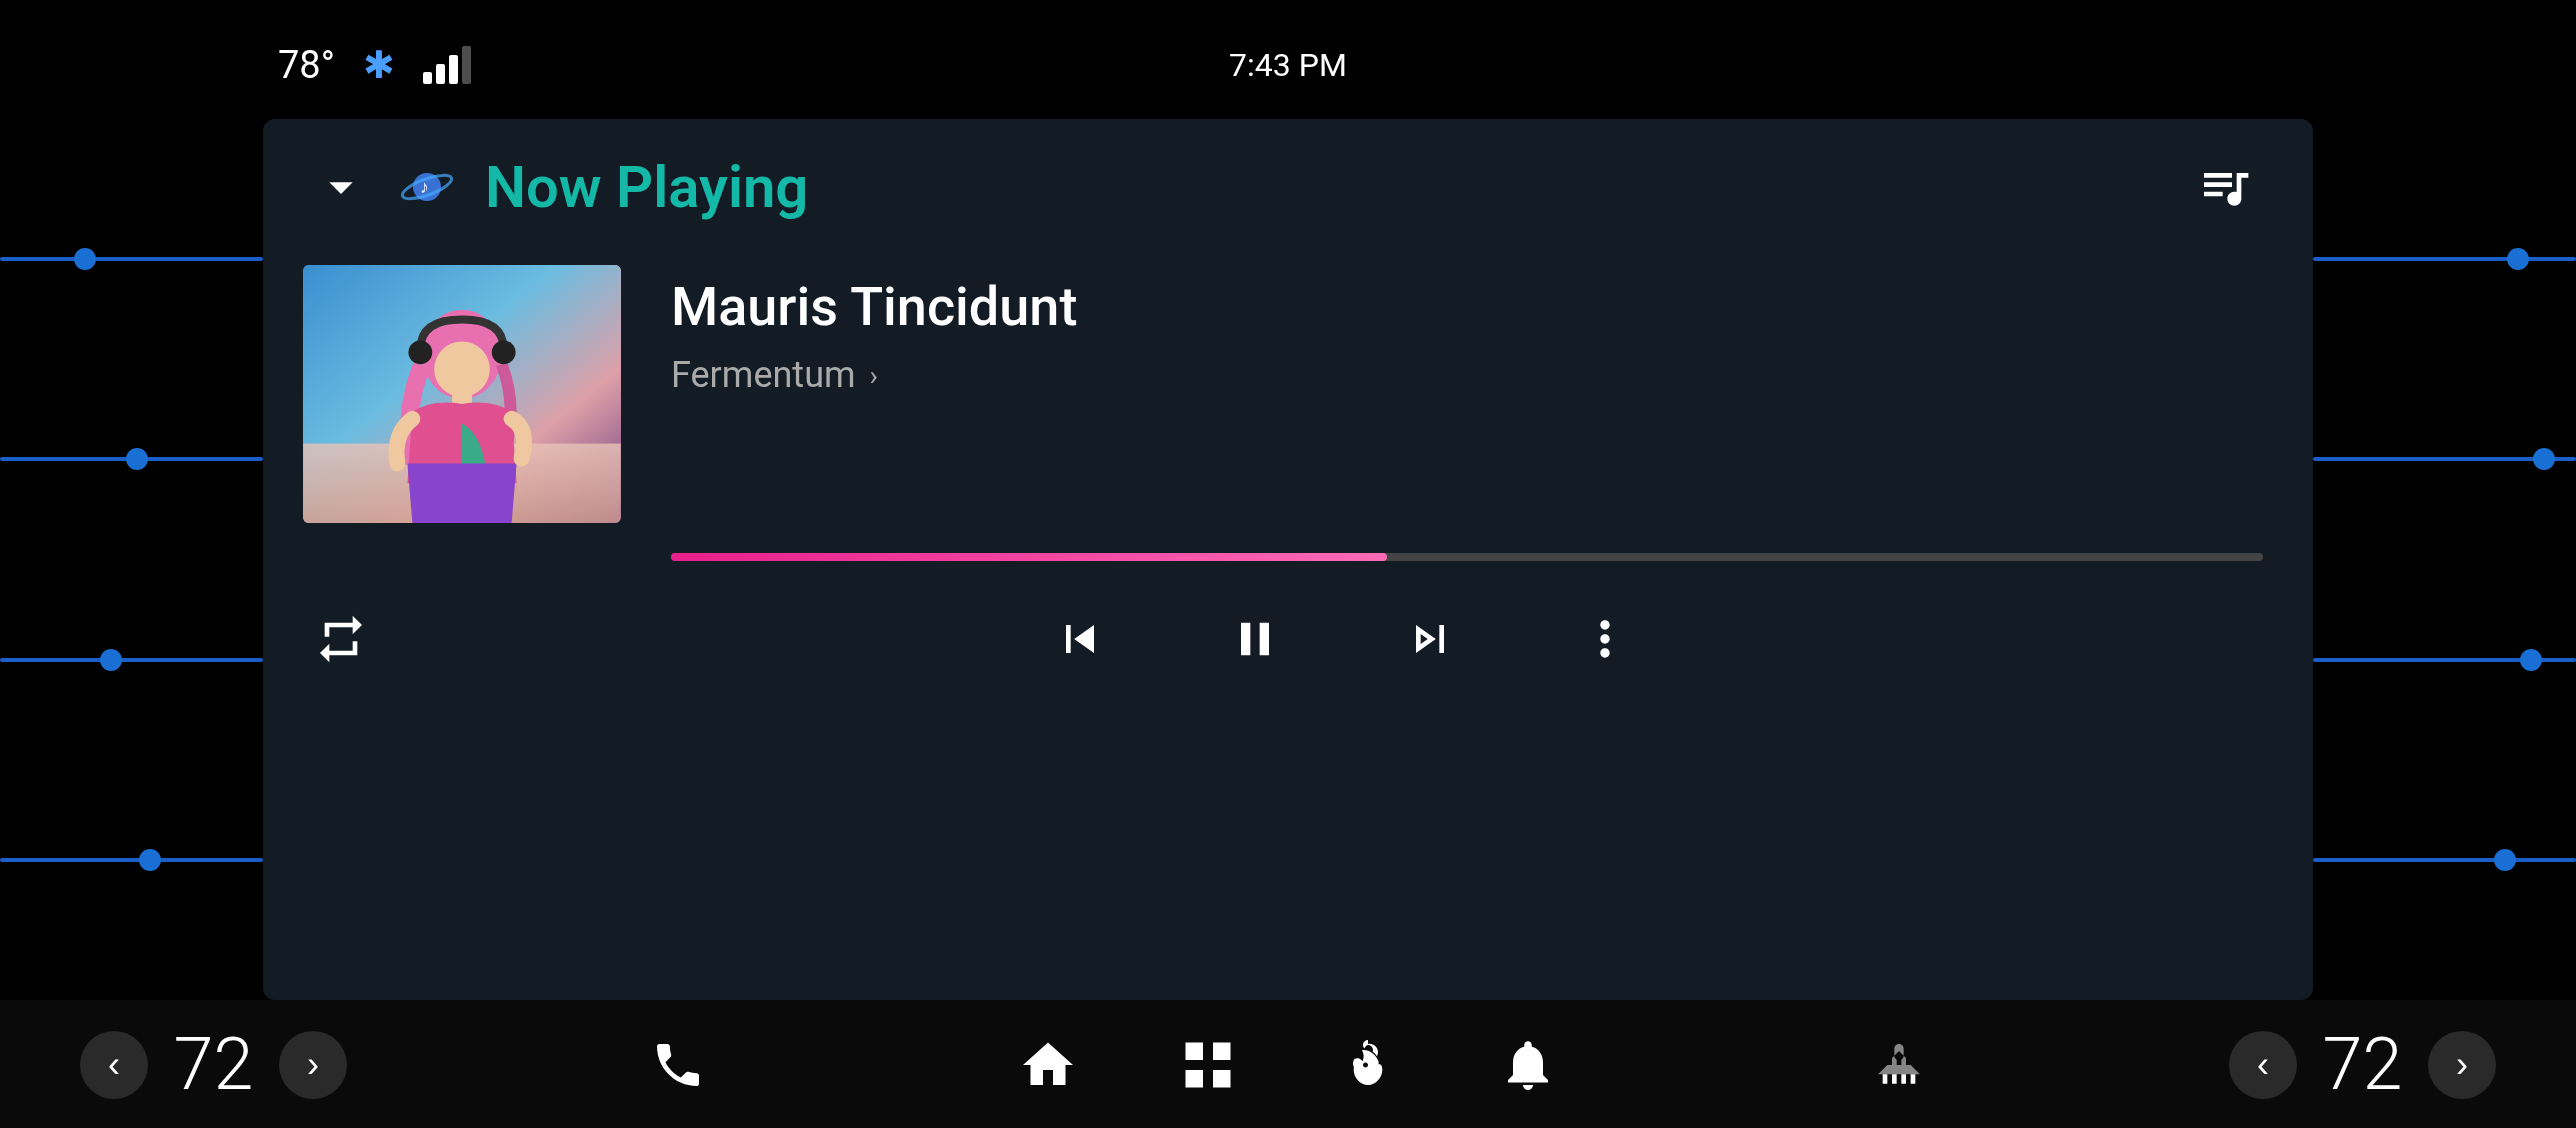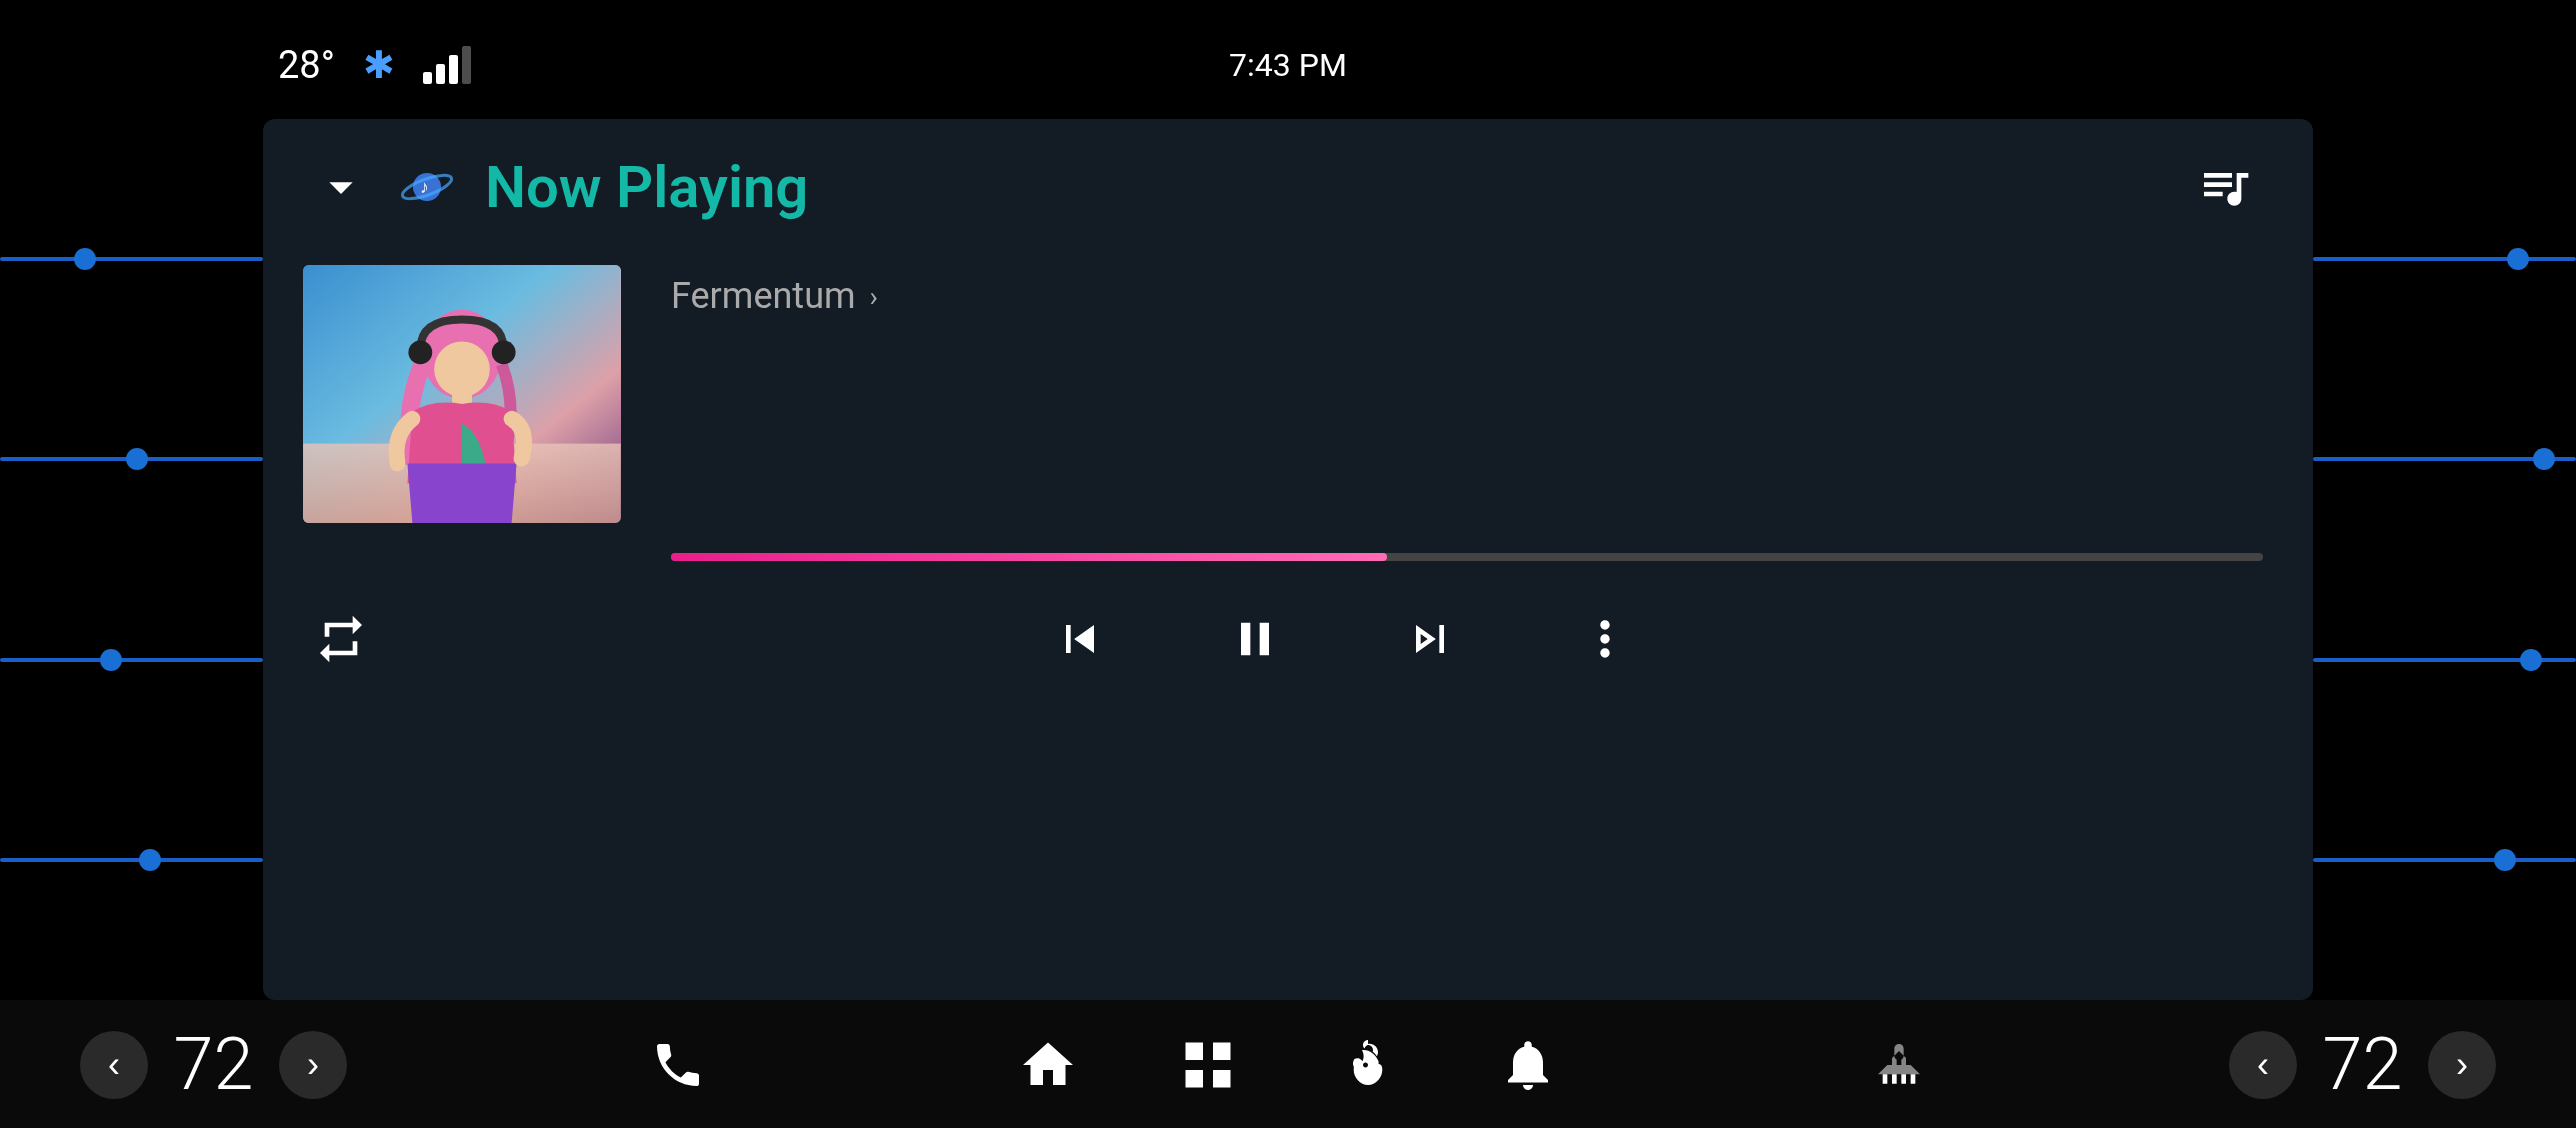--- a/index.html
+++ b/index.html
@@ -394,21 +394,21 @@
     }
   </style>
 </head>
 <body>
 
 <div class="status-bar">
 
   <div class="status-time">7:43 PM</div>
 
   <div class="status-right">
-    <span class="status-temp">28°</span>
+    <span class="status-temp">78°</span>
     <span class="bt-icon">✱</span>
     <div class="signal-icon">
       <div class="signal-bar" style="height:12px;"></div>
       <div class="signal-bar" style="height:20px;"></div>
       <div class="signal-bar" style="height:29px;"></div>
       <div class="signal-bar" style="height:38px; background: rgba(255,255,255,0.3);"></div>
     </div>
   </div>
 </div>
 
@@ -516,20 +516,21 @@
           <path d="M160 160 Q180 170 185 210 L160 210 Z" fill="#3aaa88"></path>
 
           <path d="M105 200 L110 260 L210 260 L215 200 Z" fill="#8844cc"></path>
 
           <path d="M110 155 Q90 170 95 200" stroke="#f0c8a0" stroke-width="16" fill="none" stroke-linecap="round"></path>
           <path d="M210 155 Q228 165 220 195" stroke="#f0c8a0" stroke-width="16" fill="none" stroke-linecap="round"></path>
         </svg>
       </div>
 
       <div class="track-details">
+        <div class="track-name">Mauris Tincidunt</div>
         <div class="track-album">
           <span>Fermentum</span>
           <span class="chevron-right-sm">›</span>
         </div>
       </div>
     </div>
 
     <div class="progress-container">
       <div class="progress-track">
         <div class="progress-fill"></div>

